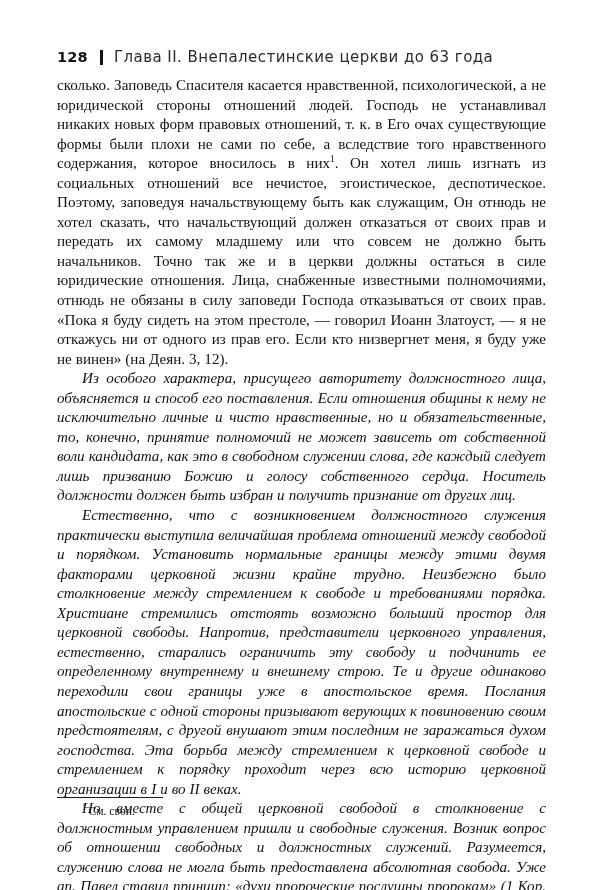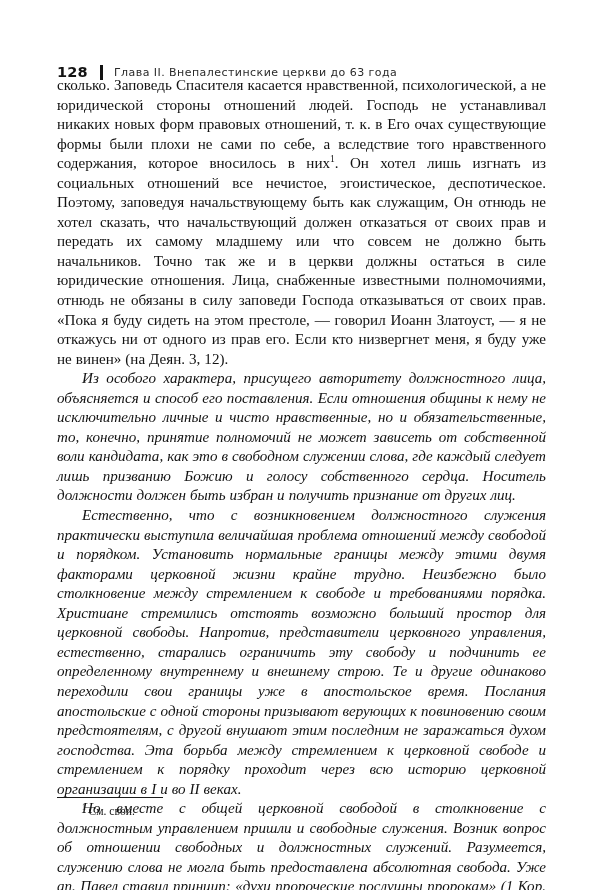--- a/index.html
+++ b/index.html
@@ -19,21 +19,21 @@
   .page {
     position: absolute;
     inset: 0;
     background: #ffffff;
   }
 
   
   .running-head {
     position: absolute;
     left: 57px;
-    top: 61px;
+    top: 46px;
     display: flex;
     align-items: center;
     height: 22px;
   }
   .folio {
     font-family: "DejaVu Sans", "Liberation Sans", sans-serif;
     font-weight: 700;
     font-size: 14.5px;
     letter-spacing: .2px;
     color: #131313;
@@ -42,21 +42,21 @@
   .head-rule {
     width: 3px;
     height: 15px;
     background: #131313;
     margin: 0 11px 0 12px;
     flex: none;
   }
   .head-title {
     font-family: "DejaVu Sans", "Liberation Sans", sans-serif;
     font-weight: 400;
-    font-size: 11px;
+    font-size: 15px;
     letter-spacing: .45px;
     color: #2a2a2a;
     line-height: 1;
     white-space: nowrap;
   }
 
   
   .textblock {
     position: absolute;
     left: 57px;

